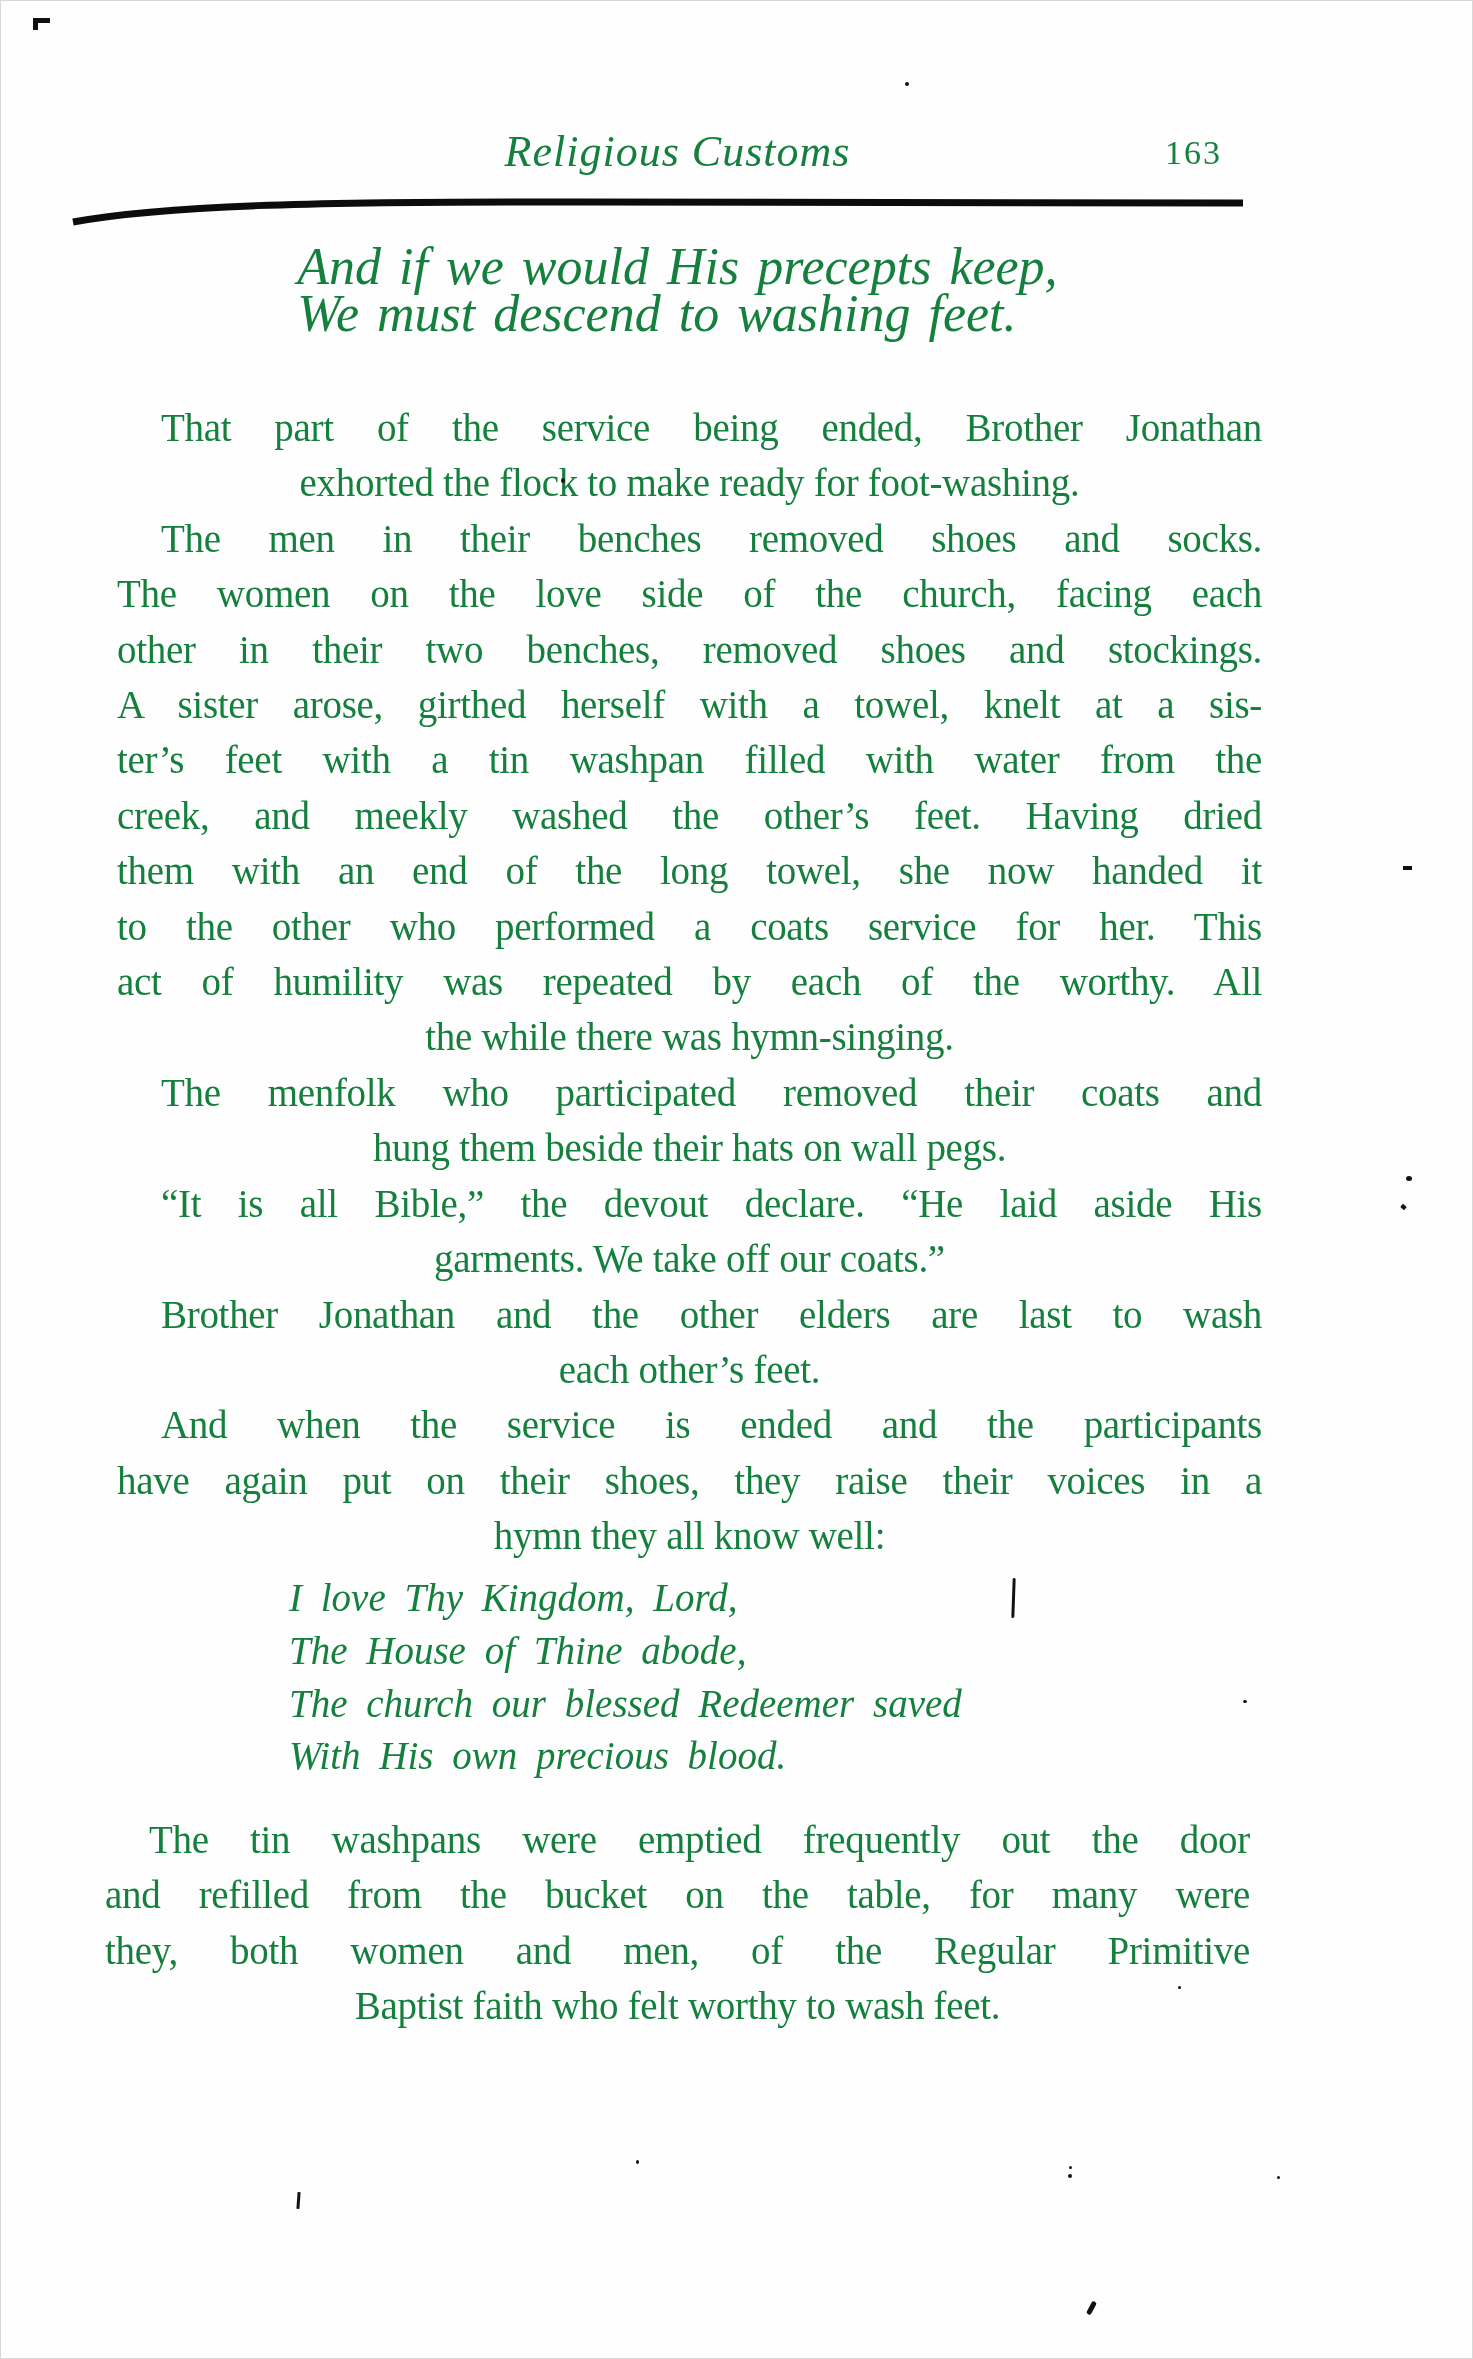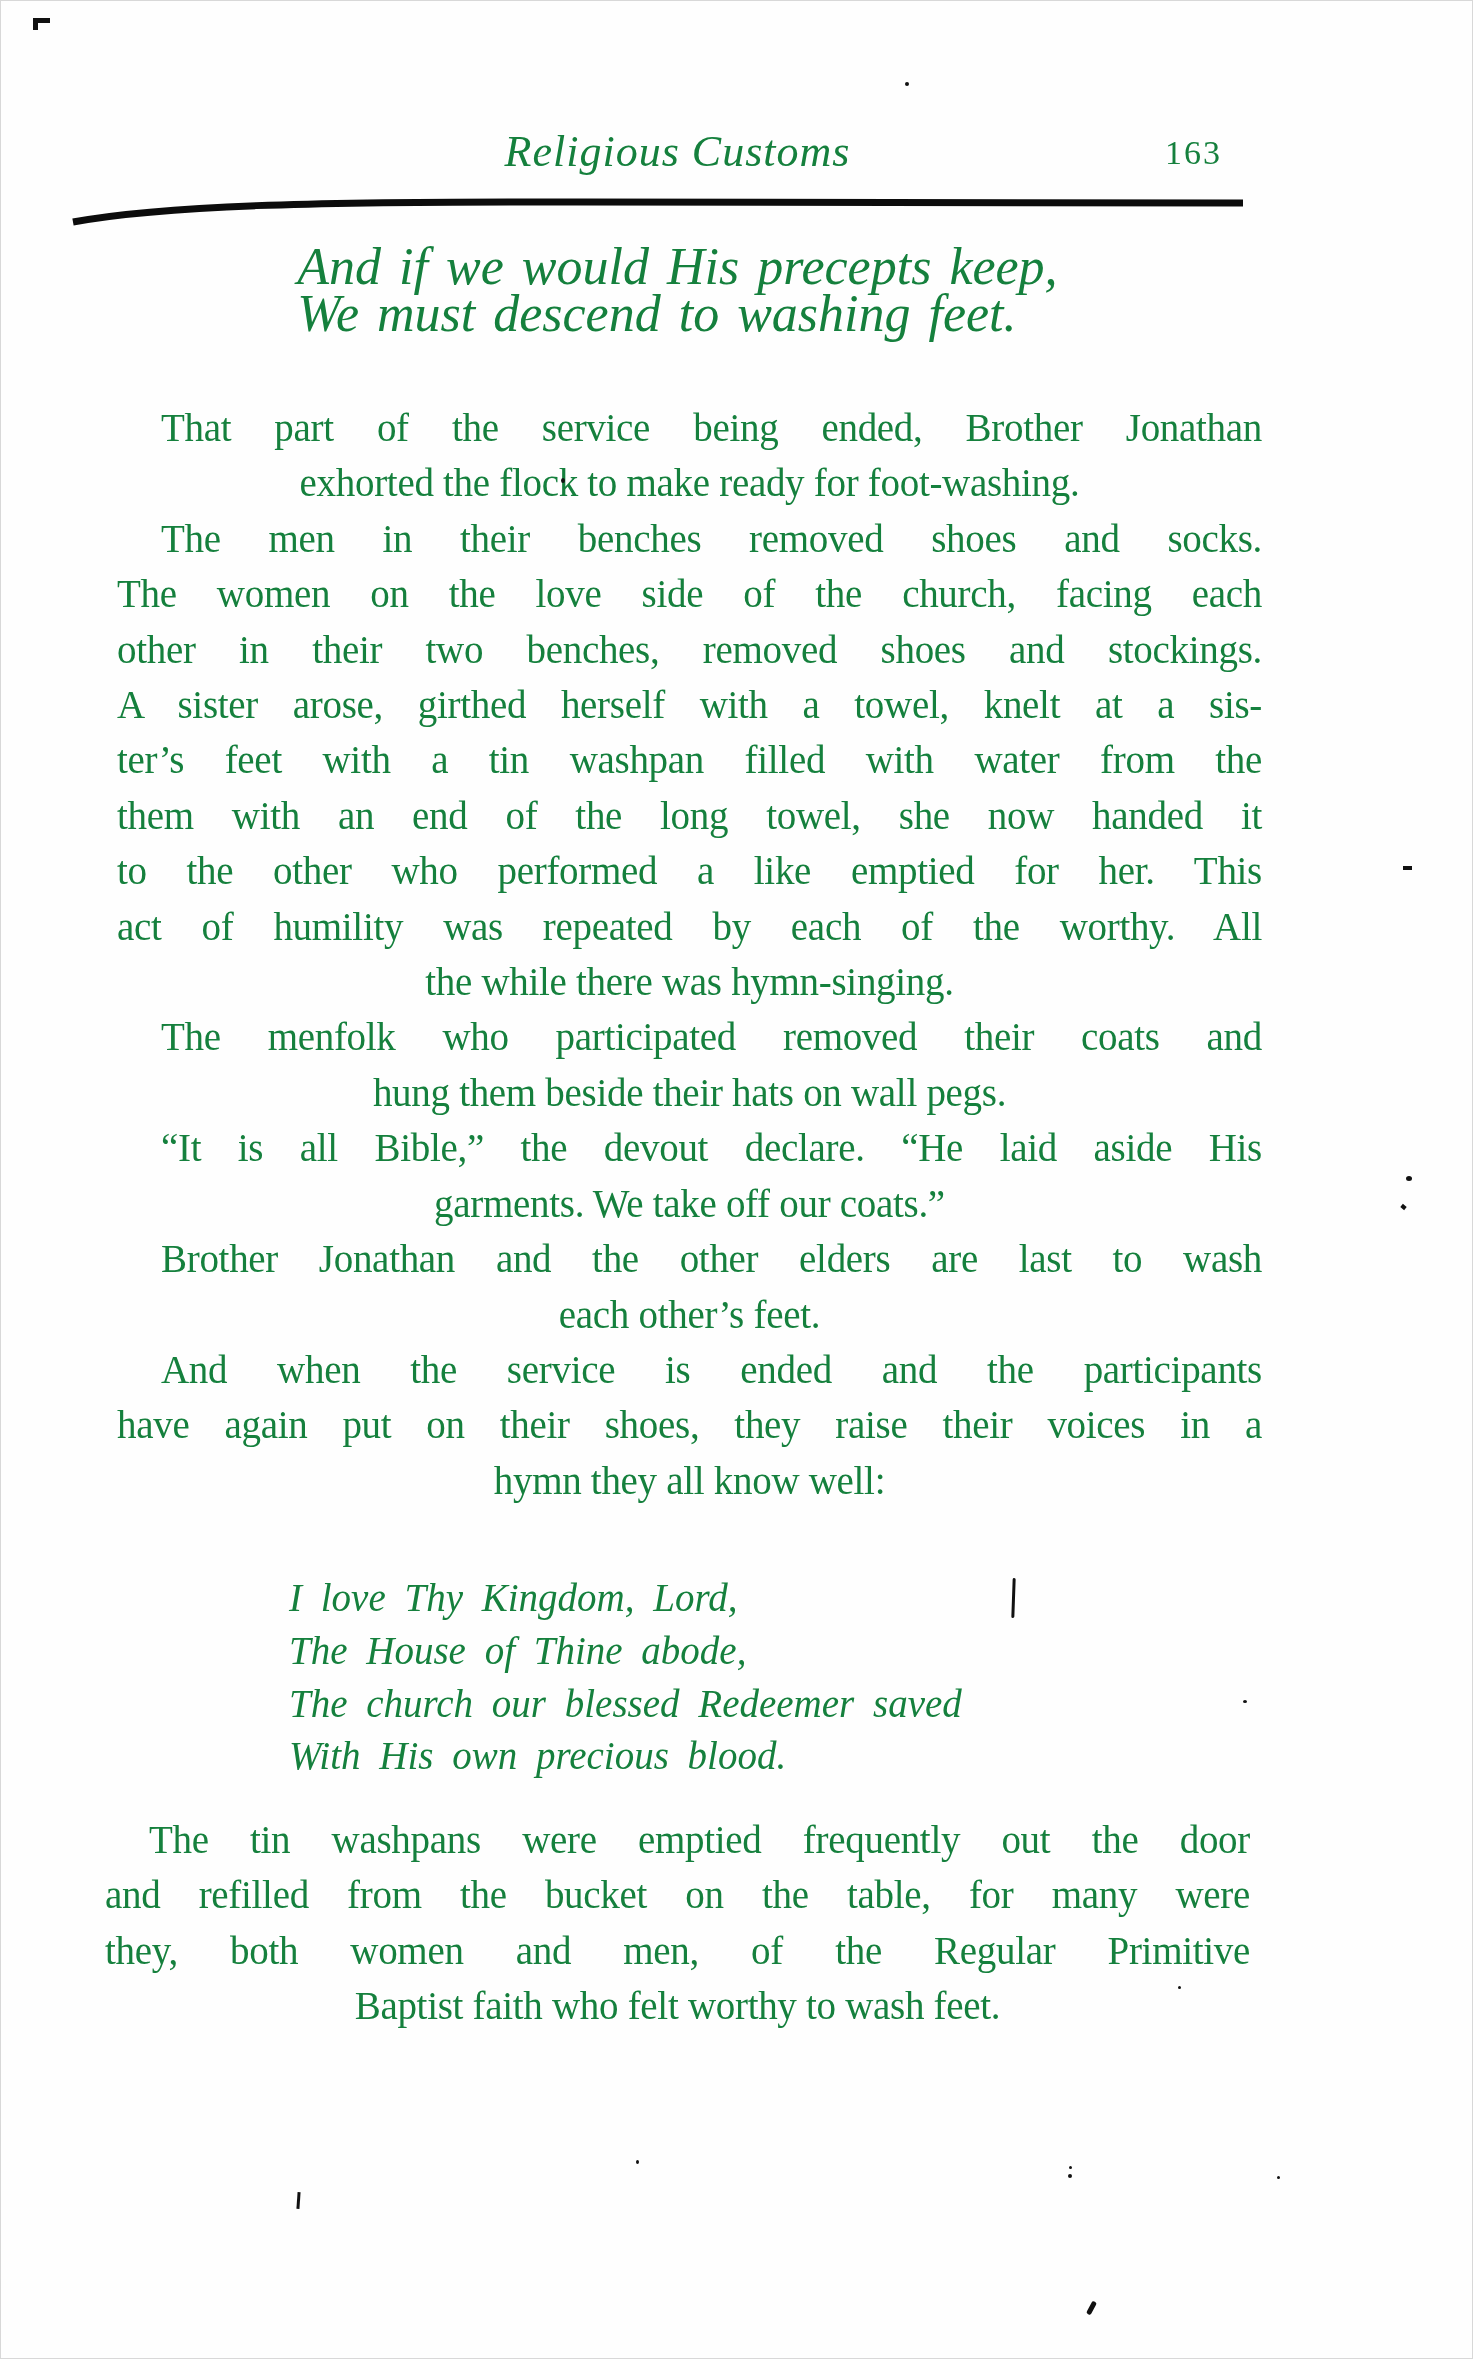--- a/index.html
+++ b/index.html
@@ -94,22 +94,23 @@
     <div class="para">
       <div class="pline first">That part of the service being ended, Brother Jonathan</div>
         <div class="pline last">exhorted the flock to make ready for foot-washing.</div>
     </div>
     <div class="para">
       <div class="pline first">The men in their benches removed shoes and socks.</div>
         <div class="pline">The women on the love side of the church, facing each</div>
         <div class="pline">other in their two benches, removed shoes and stockings.</div>
         <div class="pline">A sister arose, girthed herself with a towel, knelt at a sis-</div>
         <div class="pline">ter’s feet with a tin washpan filled with water from the</div>
+        <div class="pline">creek, and meekly washed the other’s feet. Having dried</div>
         <div class="pline">them with an end of the long towel, she now handed it</div>
-        <div class="pline">to the other who performed a like emptied for her. This</div>
+        <div class="pline">to the other who performed a coats service for her. This</div>
         <div class="pline">act of humility was repeated by each of the worthy. All</div>
         <div class="pline last">the while there was hymn-singing.</div>
     </div>
     <div class="para">
       <div class="pline first">The menfolk who participated removed their coats and</div>
         <div class="pline last">hung them beside their hats on wall pegs.</div>
     </div>
     <div class="para">
       <div class="pline first">“It is all Bible,” the devout declare. “He laid aside His</div>
         <div class="pline last">garments. We take off our coats.”</div>

